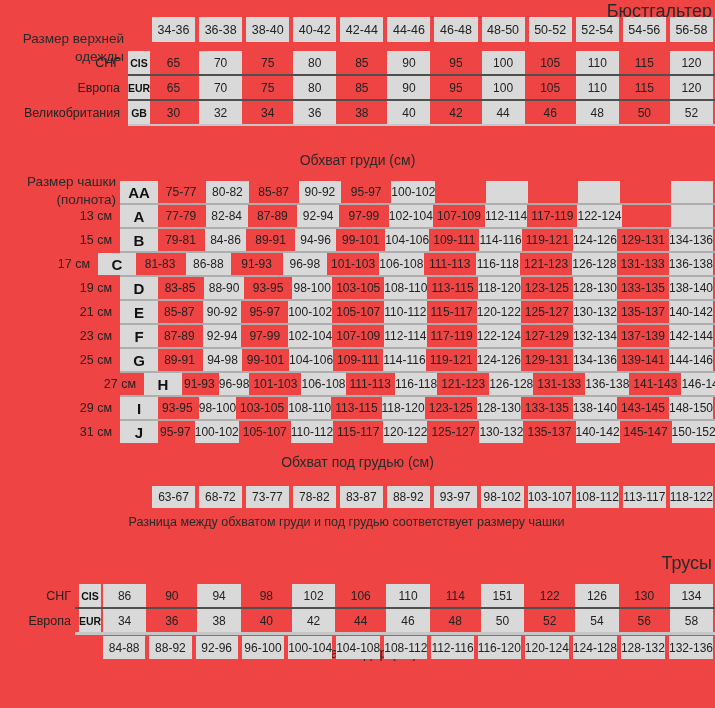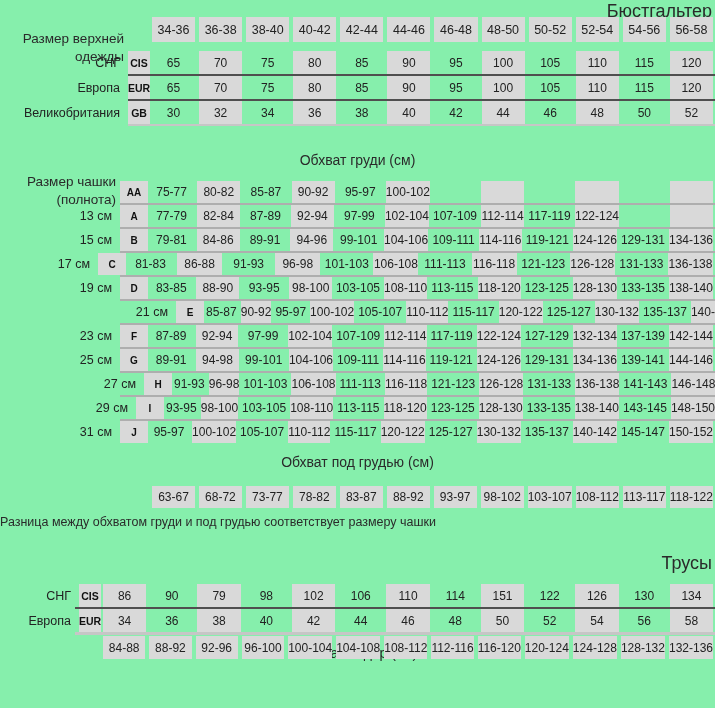--- a/index.html
+++ b/index.html
@@ -1,43 +1,43 @@
 <!DOCTYPE html>
 <html><head>
 <meta charset="utf-8">
 <style>
   * { margin:0; padding:0; box-sizing:border-box; }
   html,body { background:#fff; }
   body { font-family:"Liberation Sans", sans-serif; color:#1e1e1e; }
-  .page { position:relative; width:715px; height:708px; background:#86efac; overflow:hidden;
+  .page { position:relative; width:715px; height:708px; background:#ef4444; overflow:hidden;
           --g:#d9d9d9; --sepDark:#4f4f4f; --sepLight:#aeaeae; --bar:#c6c6c6; }
 
   .right-title { position:absolute; right:3px; font-size:18px; color:#2a2a2a; white-space:nowrap; }
   .section-title { position:absolute; left:0; width:100%; text-align:center; font-size:14px; color:#2a2a2a; }
   .side-label { position:absolute; left:0; text-align:right; font-size:13.5px; line-height:1.3;
                 color:#2a2a2a; white-space:pre-line; }
 
   .tbl { position:absolute; left:0; right:0; }
   .trow { display:flex; align-items:stretch; }
   .h25 { height:25px; } .h23 { height:23px; } .h22 { height:22px; }
   .sp { flex:none; }
   .rowlbl { flex:none; display:flex; align-items:center; justify-content:flex-end;
             padding-right:8px; font-size:12.5px; color:#222; white-space:nowrap; }
   .codecell { flex:none; display:flex; align-items:center; justify-content:center;
               font-weight:bold; background:var(--g); color:#111; }
   .code-sm { width:22px; font-size:10.5px; }
-  .code-lg { width:28px; font-size:10px; }
+  .code-lg { width:38px; font-size:15px; }
   .cells { flex:1; display:flex; min-width:0; }
   .cell { flex:1; margin:0 2px; display:flex; align-items:center; justify-content:center;
           font-size:12px; color:#222; white-space:nowrap; }
   .cell.hd { font-size:12.5px; }
   .cell.g { background:var(--g); }
   .sep { height:2px; }
   .gap { height:9px; }
-  .note { position:absolute; left:0; right:22px; text-align:left; font-size:12.5px; color:#2a2a2a; }
+  .note { position:absolute; left:0; right:22px; text-align:center; font-size:12.5px; color:#2a2a2a; }
 </style>
 </head>
 <body>
 
 <div class="page" style="--g: #d9d9d9; --sepDark: #4f4f4f; --sepLight: #aeaeae; --bar: #c6c6c6;">
 
   <div class="right-title" style="top:1px">Бюстгальтер</div>
 
   <div class="side-label" style="top:30px; width:124px">Размер верхней
 одежды</div>
@@ -215,21 +215,21 @@
           <div class="cell">113-115</div>
           <div class="cell g">118-120</div>
           <div class="cell">123-125</div>
           <div class="cell g">128-130</div>
           <div class="cell">133-135</div>
           <div class="cell g">138-140</div>
         </div>
       </div>
       <div class="sep" style="margin-left: 120px; background: var(--sepLight);"></div>
       <div class="trow h22">
-        <div class="rowlbl" style="width: 140px; margin-left: 36px;">21 см</div>
+        <div class="rowlbl" style="width: 120px;">21 см</div>
         <div class="codecell code-lg">E</div>
         <div class="cells">
           <div class="cell">85-87</div>
           <div class="cell g">90-92</div>
           <div class="cell">95-97</div>
           <div class="cell g">100-102</div>
           <div class="cell">105-107</div>
           <div class="cell g">110-112</div>
           <div class="cell">115-117</div>
           <div class="cell g">120-122</div>
@@ -291,21 +291,21 @@
           <div class="cell">121-123</div>
           <div class="cell g">126-128</div>
           <div class="cell">131-133</div>
           <div class="cell g">136-138</div>
           <div class="cell">141-143</div>
           <div class="cell g">146-148</div>
         </div>
       </div>
       <div class="sep" style="margin-left: 120px; background: var(--sepLight);"></div>
       <div class="trow h22">
-        <div class="rowlbl" style="width: 136px;">29 см</div>
+        <div class="rowlbl" style="width: 120px;">29 см</div>
         <div class="codecell code-lg">I</div>
         <div class="cells">
           <div class="cell">93-95</div>
           <div class="cell g">98-100</div>
           <div class="cell">103-105</div>
           <div class="cell g">108-110</div>
           <div class="cell">113-115</div>
           <div class="cell g">118-120</div>
           <div class="cell">123-125</div>
           <div class="cell g">128-130</div>
@@ -362,21 +362,21 @@
 
   <div class="right-title" style="top:553px">Трусы</div>
 
   <div class="tbl" id="pantiesTable" style="top:584px">
       <div class="trow h23">
         <div class="rowlbl" style="width: 79px;">СНГ</div>
         <div class="codecell code-sm">CIS</div>
         <div class="cells">
           <div class="cell g">86</div>
           <div class="cell">90</div>
-          <div class="cell g">79</div>
+          <div class="cell g">94</div>
           <div class="cell">98</div>
           <div class="cell g">102</div>
           <div class="cell">106</div>
           <div class="cell g">110</div>
           <div class="cell">114</div>
           <div class="cell g">151</div>
           <div class="cell">122</div>
           <div class="cell g">126</div>
           <div class="cell">130</div>
           <div class="cell g">134</div>

